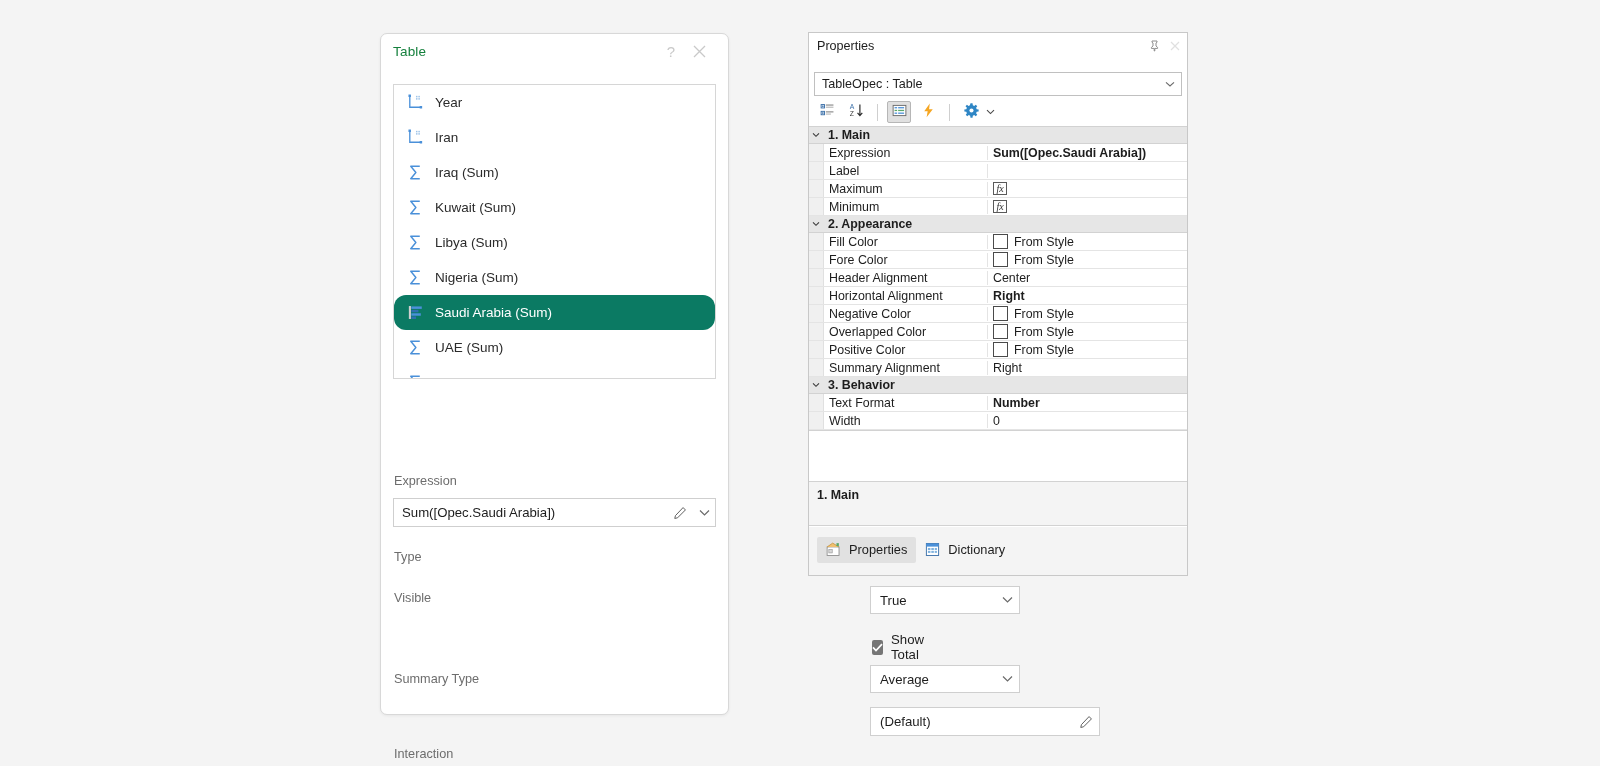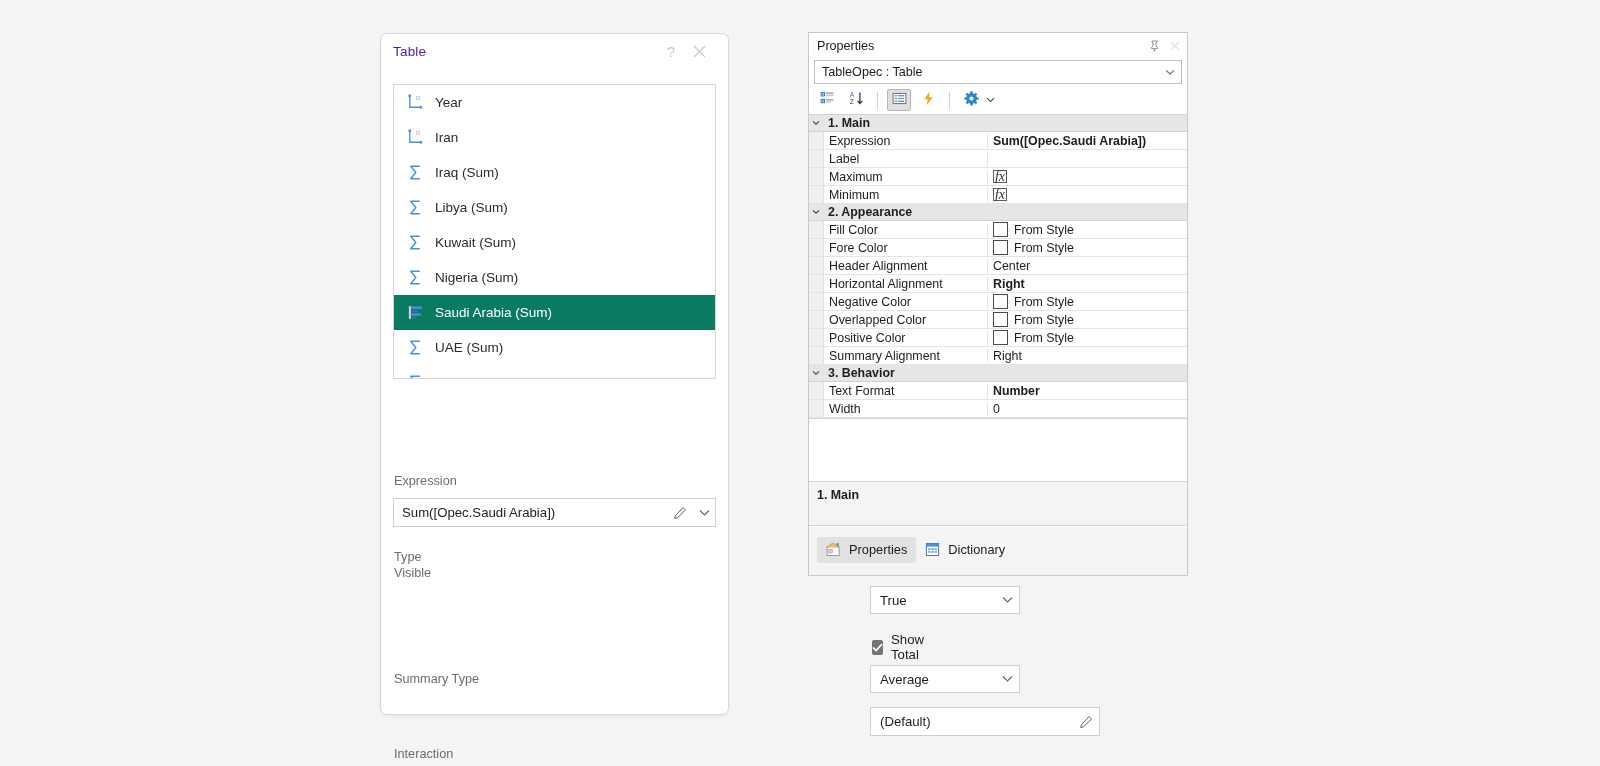--- a/index.html
+++ b/index.html
@@ -22,42 +22,42 @@
     box-sizing: border-box;
     box-shadow: 0 1px 3px rgba(0,0,0,0.06);
   }
   .td-titlebar {
     position: relative;
     height: 34px;
     display: flex; align-items: center;
     padding: 0 10px 0 12px;
   }
   .td-title {
-    font-size: 13.5px; color: #4c1d95; letter-spacing: .2px;
+    font-size: 13.5px; color: #15803d; letter-spacing: .2px;
   }
   .td-ctrls { margin-left: auto; display: flex; align-items: center; gap: 18px; padding-right: 12px;}
   .td-help, .td-close { color: #c9c9c9; font-size: 15px; line-height: 1; cursor: pointer; user-select:none;}
   .td-close svg { display:block; }
 
   .field-list {
     position: absolute; left: 12px; top: 50px;
     width: 323px; height: 295px;
     border: 1px solid #d6d6d6;
     box-sizing: border-box;
     background: #fff;
     overflow: hidden;
   }
   .field-row {
     height: 35px;
     display: flex; align-items: center;
     padding-left: 10px;
     font-size: 13.5px; color: #2b2b2b;
     cursor: pointer;
   }
-  .field-row.selected { background: #0b7a63; color: #ffffff; }
+  .field-row.selected { background: #0b7a63; color: #ffffff; border-radius: 12px; }
   .field-ico { width: 22px; height: 22px; margin-right: 9px; flex: none; display:flex; align-items:center; justify-content:center;}
   .field-ico svg { display: block; }
 
   .lbl {
     position: absolute;
     font-size: 12.7px; color: #6d6d6d;
   }
   .expr-label { left: 13px; top: 440px; }
 
   .expr-box {
@@ -83,21 +83,21 @@
     width: 28px; height: 28px;
     background: #e3e3e3;
     border: 1px solid transparent;
     border-radius: 3px;
     display: flex; align-items: center; justify-content: center;
     cursor: pointer;
     box-sizing: border-box;
   }
   .type-btn.active { background: #e3e3e3; border: 2px solid #0b7a63; }
 
-  .visible-label { left: 13px; top: 532px; }
+  .visible-label { left: 13px; top: 557px; }
   .combo {
     position: absolute;
     height: 28px; box-sizing: border-box;
     border: 1px solid #cfcfcf; background: #fff;
     display: flex; align-items: center;
     font-size: 13.2px; color: #1d1d1d;
     cursor: pointer;
   }
   .combo .cval { padding-left: 9px; flex: 1; }
   .combo .ccar { width: 24px; display:flex; align-items:center; justify-content:center;}
@@ -136,21 +136,21 @@
   }
   .pp-title {
     height: 25px; display: flex; align-items: center;
     padding-left: 8px; font-size: 12.6px; color: #1d1d1d;
     background: #ffffff;
   }
   .pp-title-ctrls { margin-left:auto; display:flex; align-items:center; gap:10px; padding-right:7px;}
   .pp-pin, .pp-close { cursor:pointer; display:flex; align-items:center;}
 
   .pp-combo {
-    margin: 2px 5px 0 5px;
+    margin: 14px 5px 0 5px;
     height: 24px;
     border: 1px solid #c0c0c0; background: #fff;
     display: flex; align-items: center;
     font-size: 12.6px; color: #1d1d1d;
     box-sizing: border-box;
     cursor: pointer;
   }
   .pp-combo .cv { padding-left: 7px; flex:1;}
   .pp-combo .cc { width: 22px; display:flex; align-items:center; justify-content:center;}
 
@@ -192,21 +192,21 @@
     box-sizing: border-box;
     border-right: 1px solid #e4e4e4;
     overflow: hidden; white-space: nowrap;
   }
   .prop-val { flex: 1; padding-left: 5px; display: flex; align-items: center; gap: 6px; overflow:hidden; white-space:nowrap;}
   .prop-val.bold { font-weight: bold; }
   .fxbtn {
     width: 14px; height: 13px; border: 1px solid #5a5a5a; background: #fff;
     display:flex; align-items:center; justify-content:center;
     font-family: "Liberation Serif", serif; font-style: italic;
-    font-size: 14px; color:#333; cursor:pointer; box-sizing:border-box;
+    font-size: 10px; color:#333; cursor:pointer; box-sizing:border-box;
   }
   .colorbox {
     width: 13px; height: 13px; border: 1px solid #4a4a4a; background:#fff; flex:none;
   }
 
   .pp-desc {
     position: absolute; left: 0; right: 0; bottom: 49px;
     height: 45px;
     background: #f4f4f4;
     border-top: 1px solid #d2d2d2;
@@ -287,29 +287,29 @@
             </svg>
           </span>
           <span>Iraq (Sum)</span>
         </div>
         <div class="field-row">
           <span class="field-ico">
             <svg width="19" height="19" viewBox="0 0 20 20">
               <path d="M14.5 3.4 L5 3.4 L10.4 10 L5 16.6 L14.5 16.6" fill="none" stroke="#4a90d9" stroke-width="1.5" stroke-linejoin="round"></path>
             </svg>
           </span>
+          <span>Kuwait (Sum)</span>
+        </div>
+        <div class="field-row">
+          <span class="field-ico">
+            <svg width="19" height="19" viewBox="0 0 20 20">
+              <path d="M14.5 3.4 L5 3.4 L10.4 10 L5 16.6 L14.5 16.6" fill="none" stroke="#4a90d9" stroke-width="1.5" stroke-linejoin="round"></path>
+            </svg>
+          </span>
           <span>Libya (Sum)</span>
-        </div>
-        <div class="field-row">
-          <span class="field-ico">
-            <svg width="19" height="19" viewBox="0 0 20 20">
-              <path d="M14.5 3.4 L5 3.4 L10.4 10 L5 16.6 L14.5 16.6" fill="none" stroke="#4a90d9" stroke-width="1.5" stroke-linejoin="round"></path>
-            </svg>
-          </span>
-          <span>Kuwait (Sum)</span>
         </div>
         <div class="field-row">
           <span class="field-ico">
             <svg width="19" height="19" viewBox="0 0 20 20">
               <path d="M14.5 3.4 L5 3.4 L10.4 10 L5 16.6 L14.5 16.6" fill="none" stroke="#4a90d9" stroke-width="1.5" stroke-linejoin="round"></path>
             </svg>
           </span>
           <span>Nigeria (Sum)</span>
         </div>
         <div class="field-row selected">

